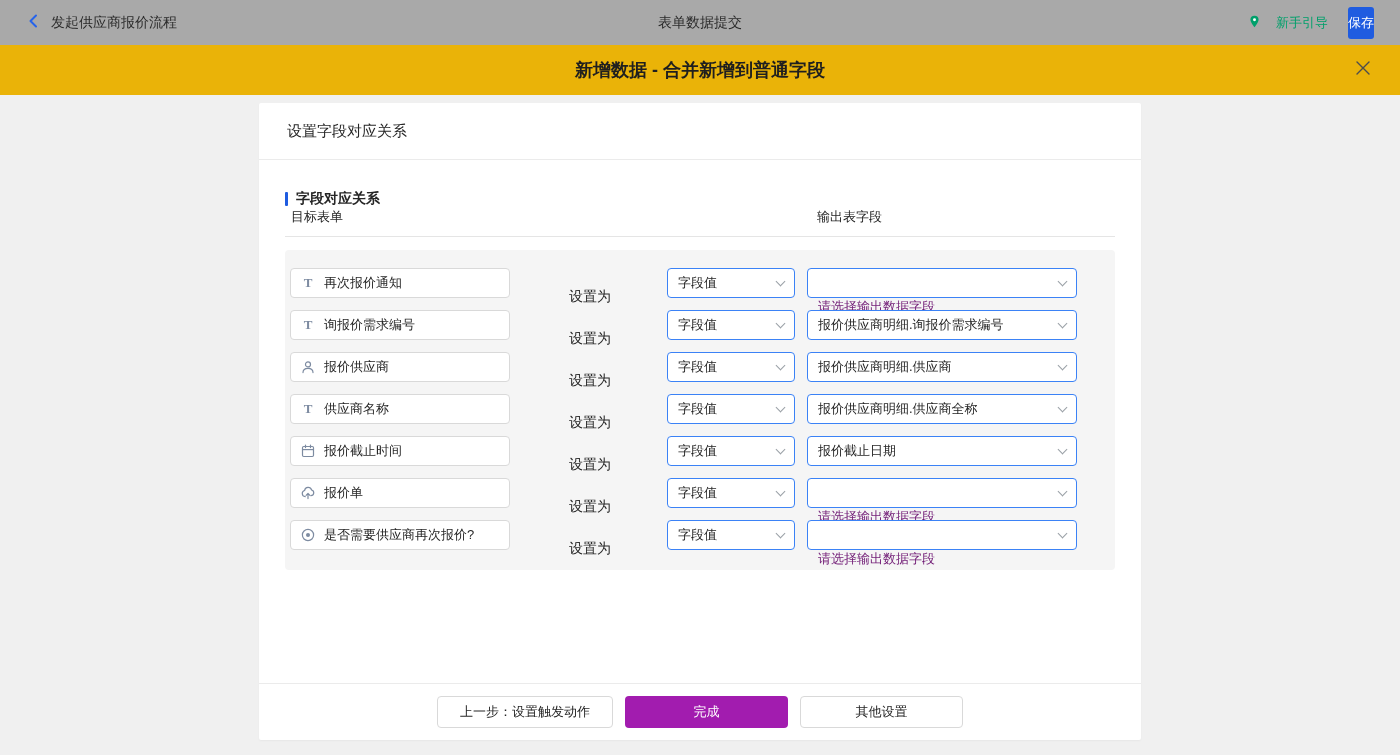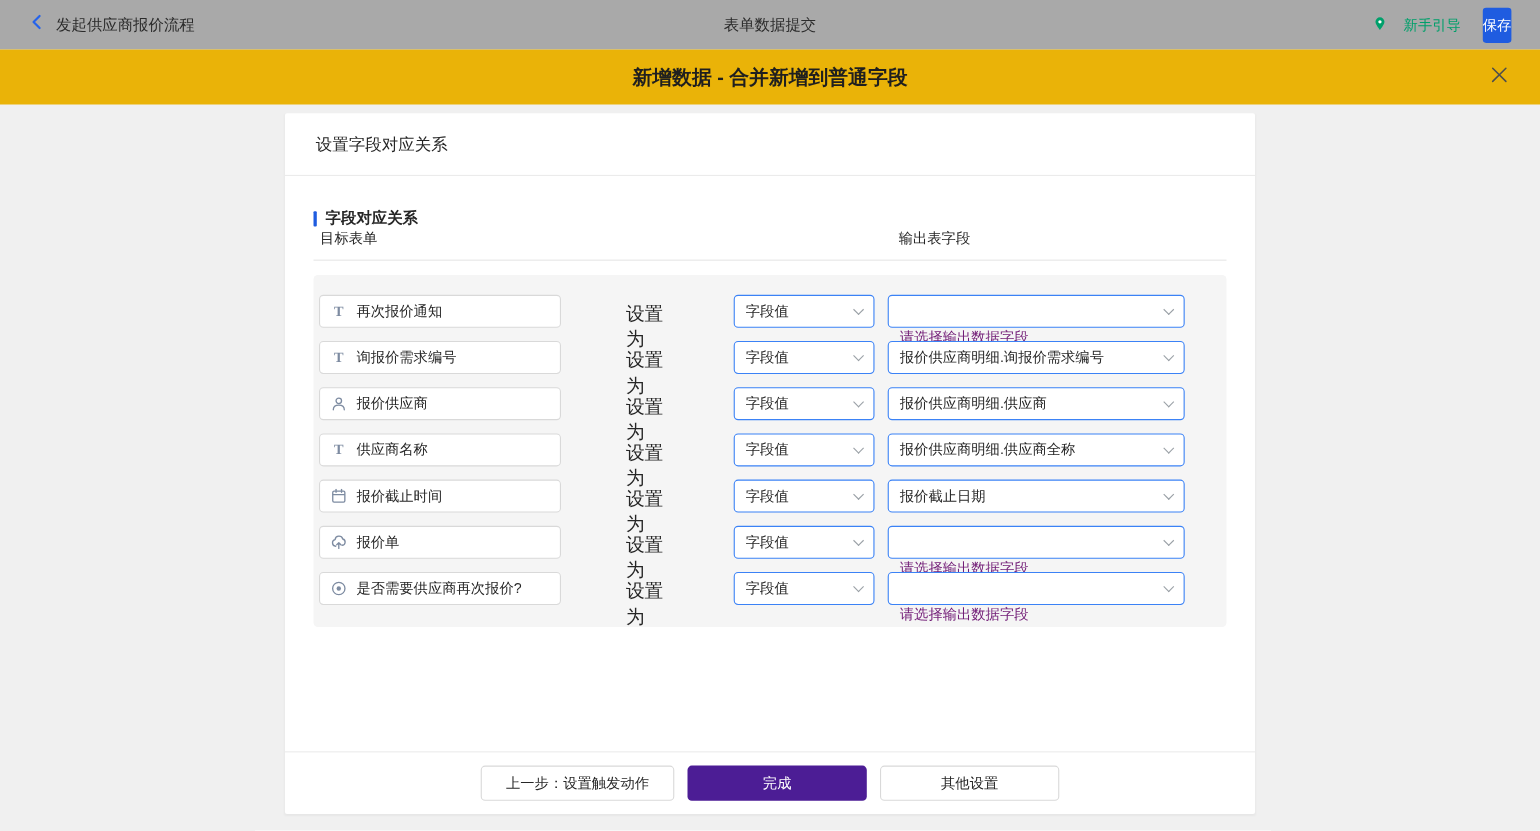--- a/index.html
+++ b/index.html
@@ -37,32 +37,32 @@
   .note .req { color:#e34d59; margin-right:5px; font-size:12px; vertical-align:1px; }
 
   .cols { display:flex; margin-top:0; padding:0 0 10px 6px; border-bottom:1px solid #e5e5e5; font-size:13px; color:#262626; }
   .col-left { width:526px; flex:none; }
 
   .panel { margin-top:13px; background:#f5f5f5; border-radius:4px; padding:12px 0 14px; }
   .map-row { display:flex; align-items:center; height:42px; padding-left:5px; }
   .field-box { width:220px; height:30px; background:#fff; border:1px solid #d9d9d9; border-radius:4px; display:flex; align-items:center; padding:0 10px; gap:9px; font-size:13px; color:#262626; cursor:pointer; }
   .f-icon { width:14px; height:14px; flex:none; display:flex; align-items:center; justify-content:center; color:#7d8ba1; font-weight:600; font-size:13px; line-height:14px; }
   .f-label { white-space:nowrap; overflow:hidden; text-overflow:ellipsis; }
-  .set-as { margin-left:59px; width:42px; flex:none; font-size:17px; color:#262626;margin-top:28px; }
+  .set-as { margin-left:59px; width:42px; flex:none; font-size:14px; color:#262626;margin-top:28px; }
   .select { height:30px; background:#fff; border:1px solid #3b82f6; border-radius:4px; display:flex; align-items:center; justify-content:space-between; padding:0 10px; font-size:13px; color:#262626; cursor:pointer; }
   .select.mode { width:128px; margin-left:56px; flex:none; }
   .select.output { width:270px; margin-left:12px; flex:none; }
   .select.ph .sel-label { color:#701a75;margin-top:48px; }
   .sel-label { white-space:nowrap; overflow:hidden; text-overflow:ellipsis; }
   .chev { width:7px; height:7px; border-right:1.4px solid #9aa0a6; border-bottom:1.4px solid #9aa0a6; transform:rotate(45deg); margin-left:8px; margin-top:-3px; flex:none; }
 
   .card-footer { flex:none; height:57px; border-top:1px solid #ebebeb; display:flex; align-items:center; justify-content:center; gap:12px; }
   .btn { height:32px; font-size:13px; border-radius:4px; cursor:pointer; display:inline-flex; align-items:center; justify-content:center; }
   .btn.ghost { background:#fff; border:1px solid #d9d9d9; color:#262626; padding:0 22px; }
-  .btn.primary { background:#4c1d95; border:none; color:#fff; width:163px; }
+  .btn.primary { background:#a21caf; border:none; color:#fff; width:163px; }
   .btn.other { width:163px; }
 </style>
 </head>
 <body>
 
 <div class="topbar">
   <div class="topbar-left">
     <span class="back-btn">
       <span>
         <svg width="16" height="16" viewBox="0 0 16 16">

